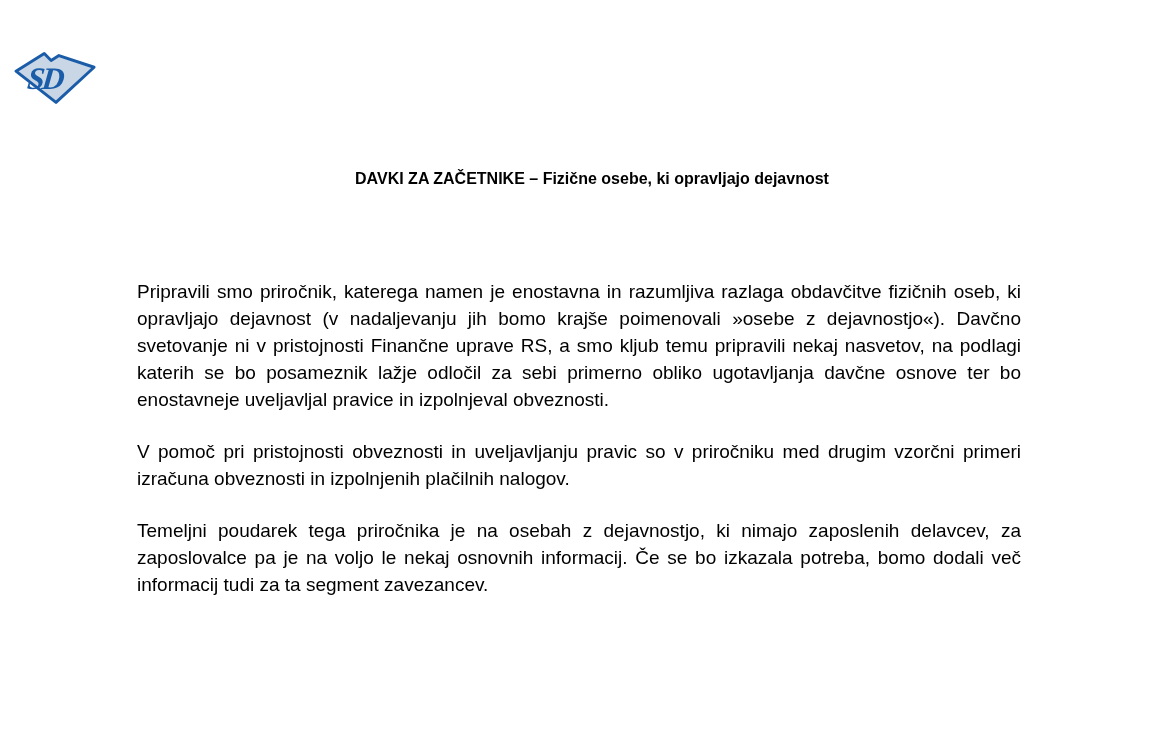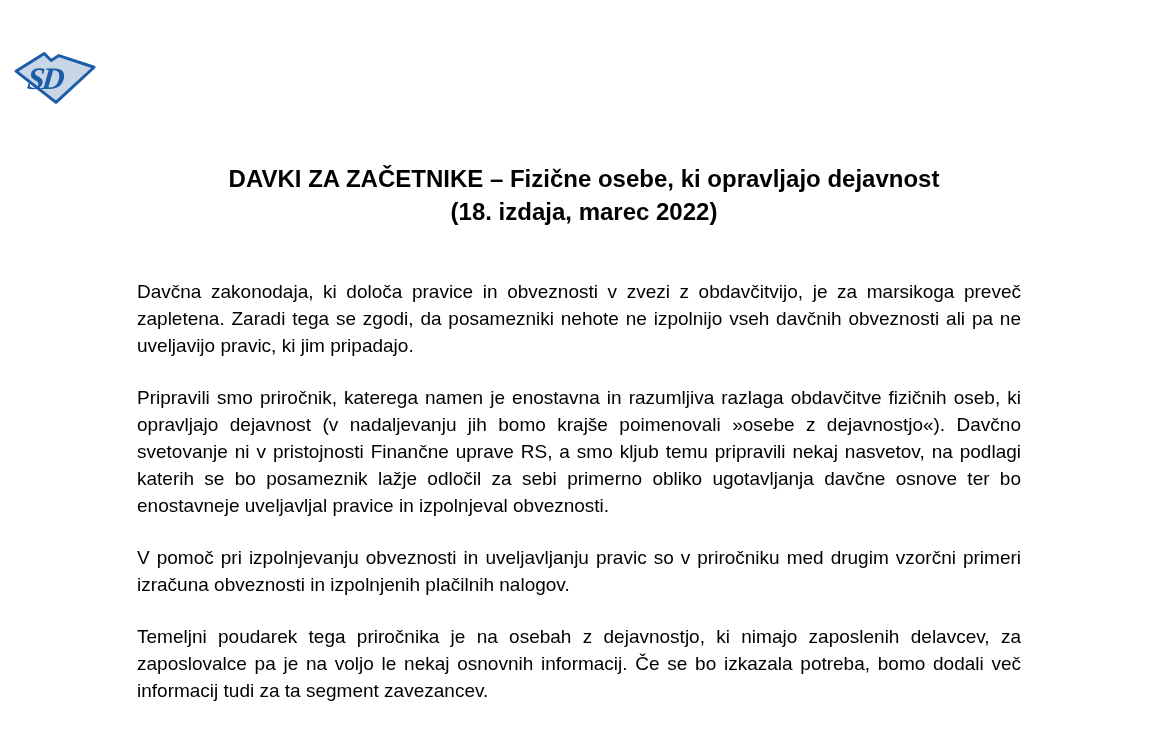--- a/index.html
+++ b/index.html
@@ -36,26 +36,26 @@
   .logo-letters {
     fill: #1a5ca8;
     font-family: "Liberation Serif", "DejaVu Serif", serif;
     font-style: italic;
     font-weight: bold;
     font-size: 32px;
     letter-spacing: -3px;
   }
   .title-block {
     position: absolute;
-    left: 142px;
+    left: 150px;
     top: 162px;
     width: 884px;
     text-align: center;
     font-weight: bold;
-    font-size: 24px;
+    font-size: 16px;
     line-height: 33px;
     white-space: nowrap;
   }
   .body-text {
     position: absolute;
     left: 137px;
     top: 278px;
     width: 884px;
     font-size: 19px;
     line-height: 27px;
@@ -76,23 +76,21 @@
 
   <div class="logo">
     <svg viewBox="0 0 86 56" aria-hidden="true">
       <path class="shield-outline" d="M2,21 L31,3 L38,10 L46,5 L82,17 L43,53 Z" fill="#c8d6e6"></path>
       <text class="logo-letters" x="17" y="39" transform="skewX(-6)">SD</text>
     </svg>
   </div>
 
   <div class="title-block">
     <div>DAVKI ZA ZAČETNIKE – Fizične osebe, ki opravljajo dejavnost</div>
-    <div>(18. izdaja, marec 2022)</div>
   </div>
 
   <div class="body-text">
-    <p>Davčna zakonodaja, ki določa pravice in obveznosti v zvezi z obdavčitvijo, je za marsikoga preveč zapletena. Zaradi tega se zgodi, da posamezniki nehote ne izpolnijo vseh davčnih obveznosti ali pa ne uveljavijo pravic, ki jim pripadajo.</p>
     <p>Pripravili smo priročnik, katerega namen je enostavna in razumljiva razlaga obdavčitve fizičnih oseb, ki opravljajo dejavnost (v nadaljevanju jih bomo krajše poimenovali »osebe z dejavnostjo«). Davčno svetovanje ni v pristojnosti Finančne uprave RS, a smo kljub temu pripravili nekaj nasvetov, na podlagi katerih se bo posameznik lažje odločil za sebi primerno obliko ugotavljanja davčne osnove ter bo enostavneje uveljavljal pravice in izpolnjeval obveznosti.</p>
-    <p>V pomoč pri izpolnjevanju obveznosti in uveljavljanju pravic so v priročniku med drugim vzorčni primeri izračuna obveznosti in izpolnjenih plačilnih nalogov.</p>
+    <p>V pomoč pri pristojnosti obveznosti in uveljavljanju pravic so v priročniku med drugim vzorčni primeri izračuna obveznosti in izpolnjenih plačilnih nalogov.</p>
     <p>Temeljni poudarek tega priročnika je na osebah z dejavnostjo, ki nimajo zaposlenih delavcev, za zaposlovalce pa je na voljo le nekaj osnovnih informacij. Če se bo izkazala potreba, bomo dodali več informacij tudi za ta segment zavezancev.</p>
   </div>
 
 </div>
 
 </body></html>

